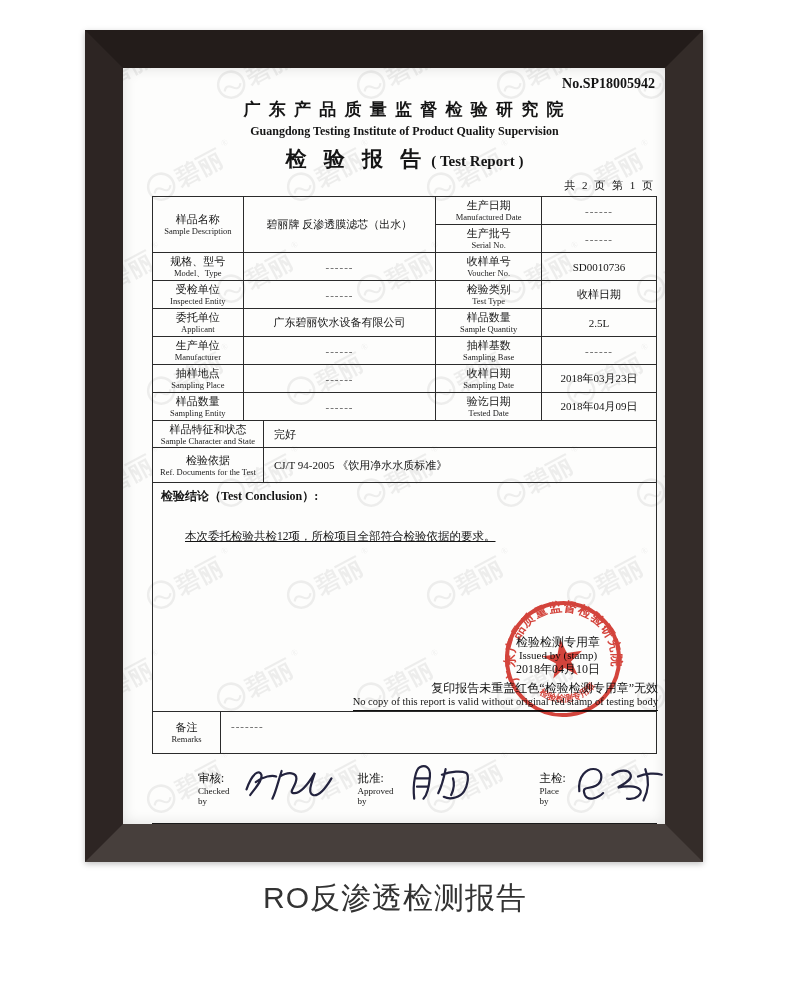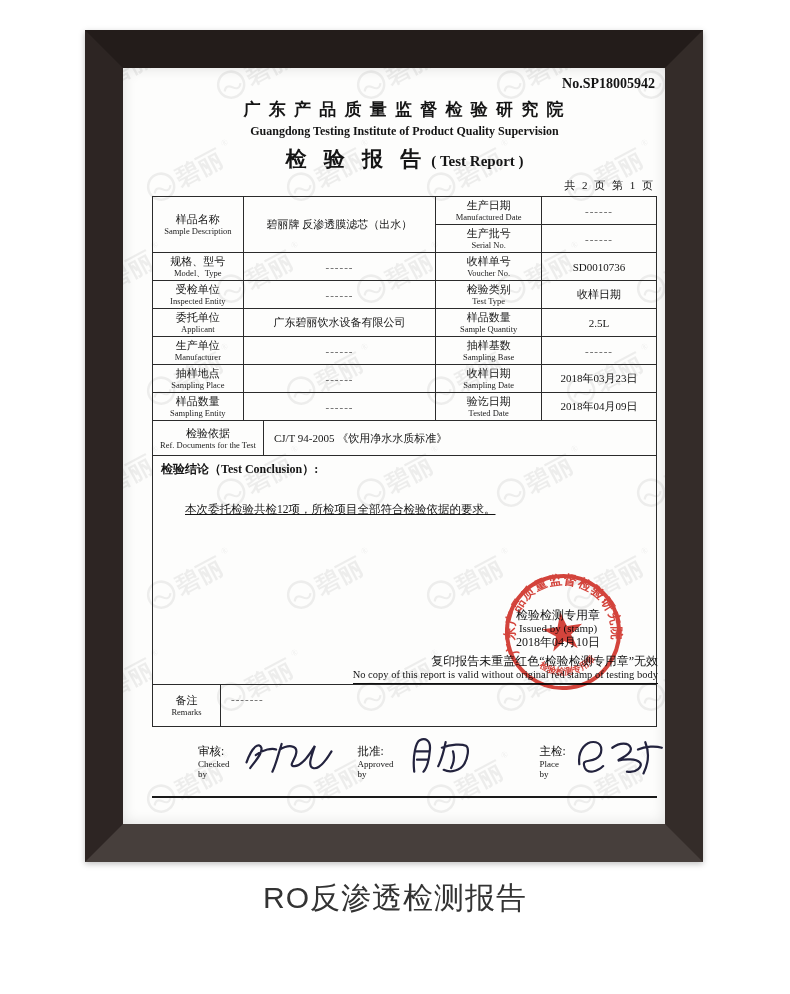--- a/index.html
+++ b/index.html
@@ -408,20 +408,27 @@
           </tr>
         </tbody>
           </table>
 
         <table class="t-sub">
           <colgroup>
               <col style="width:22%">
               <col style="width:78%">
             </colgroup>
           <tbody>
+              <tr class="r1">
+            <td class="lbl">
+              <span class="zh">样品特征和状态</span>
+              <span class="en">Sample Character and State</span>
+                </td>
+            <td class="val left">完好</td>
+          </tr>
           <tr class="r2">
             <td class="lbl">
               <span class="zh">检验依据</span>
               <span class="en">Ref. Documents for the Test</span>
                 </td>
             <td class="val left">CJ/T 94-2005 《饮用净水水质标准》</td>
           </tr>
         </tbody>
           </table>
 

